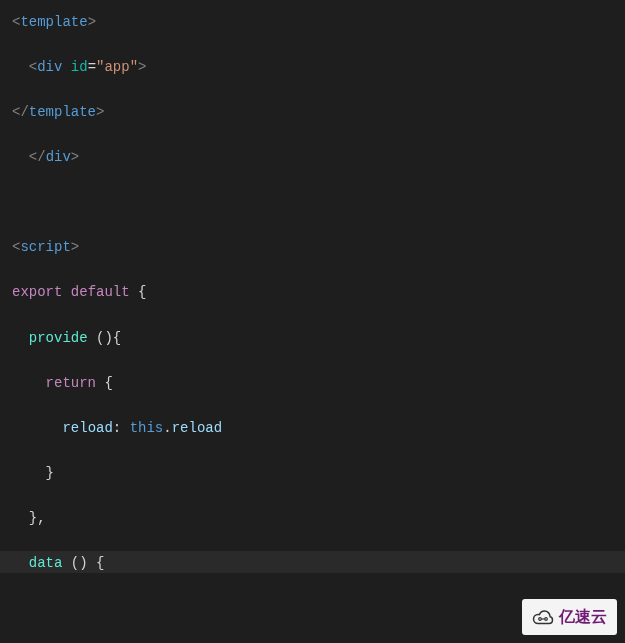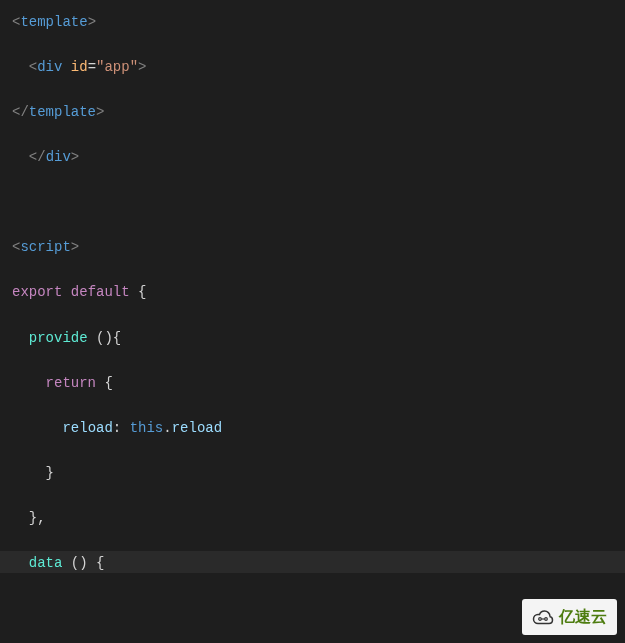--- a/index.html
+++ b/index.html
@@ -39,34 +39,34 @@
       padding-left: 12px;
       position: relative;
       z-index: 2;
     }
     .line {
       height: 22.7px;
       white-space: pre;
     }
     .tag-bracket { color: #808080; }
     .tag-name { color: #569cd6; }
-    .attr-name { color: #fdba74; }
+    .attr-name { color: #14b8a6; }
     .attr-value { color: #ce9178; }
     .keyword-ex { color: #c586c0; text-align: right; }
     .keyword-blue { color: #569cd6; margin-top: 38px; }
     .prop { color: #9cdcfe; }
     .string { color: #ce9178; }
     .func { color: #5eead4; }
     .punct { color: #d4d4d4; }
     .watermark {
       position: absolute;
       right: 8px;
       bottom: 8px;
       background: #f4f4f4;
-      color: #4d7c0f;
+      color: #701a75;
       font-size: 16px;
       font-weight: 600;
       padding: 5px 10px;
       border-radius: 3px;
       display: flex;
       align-items: center;
       gap: 5px;
       z-index: 10;
       font-family: sans-serif;
     }

